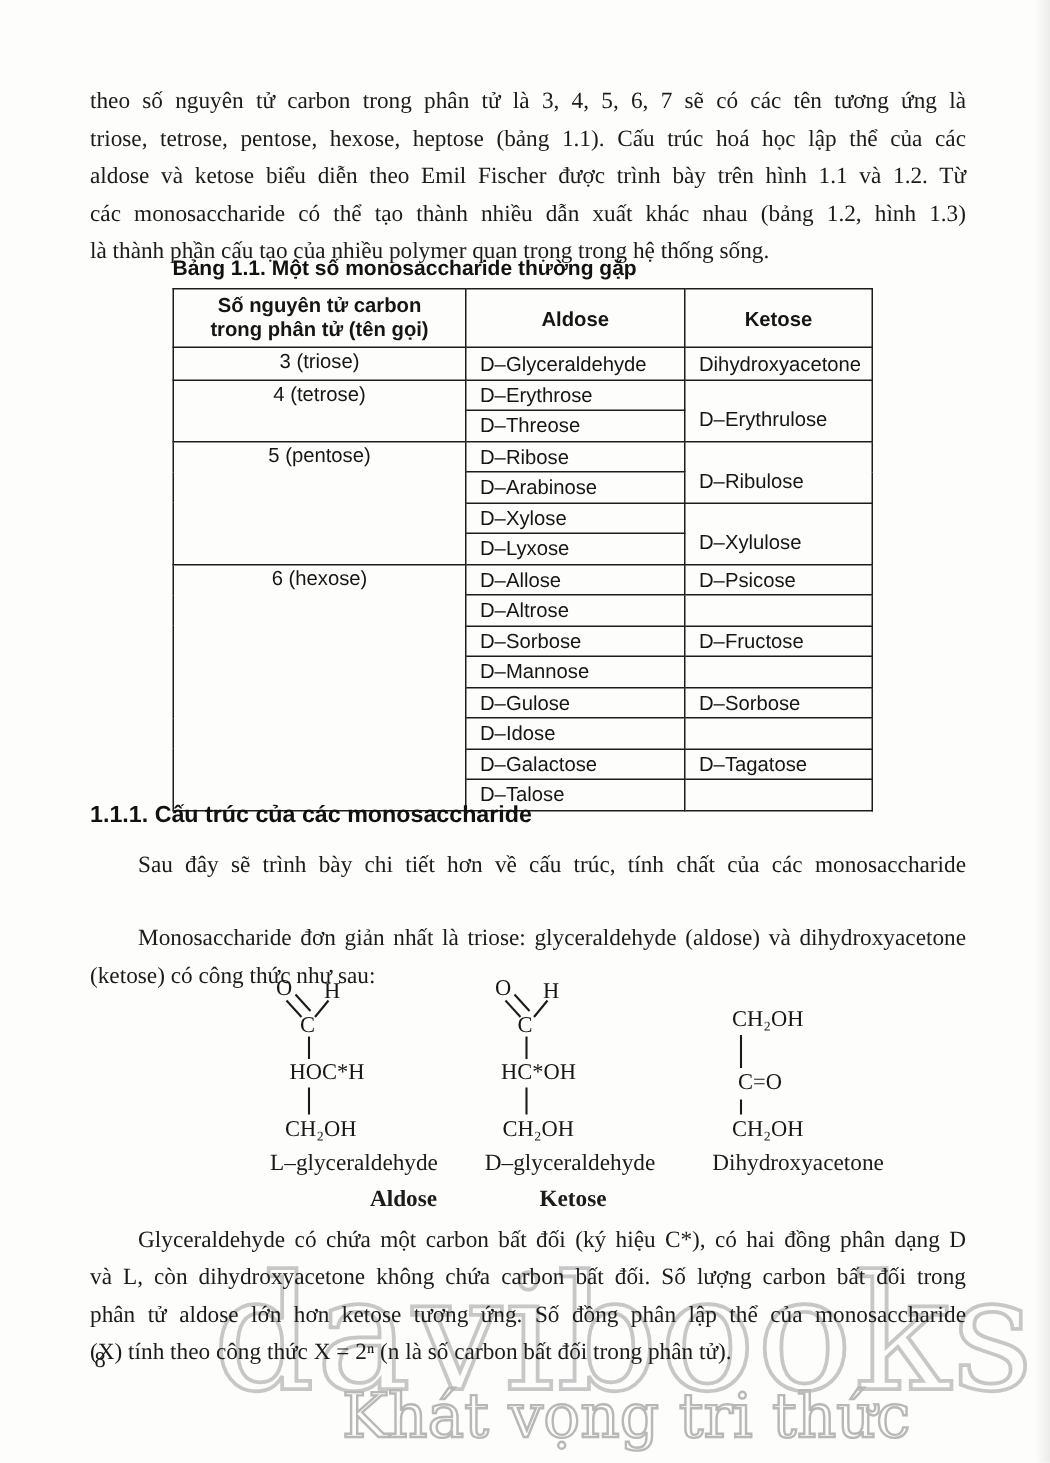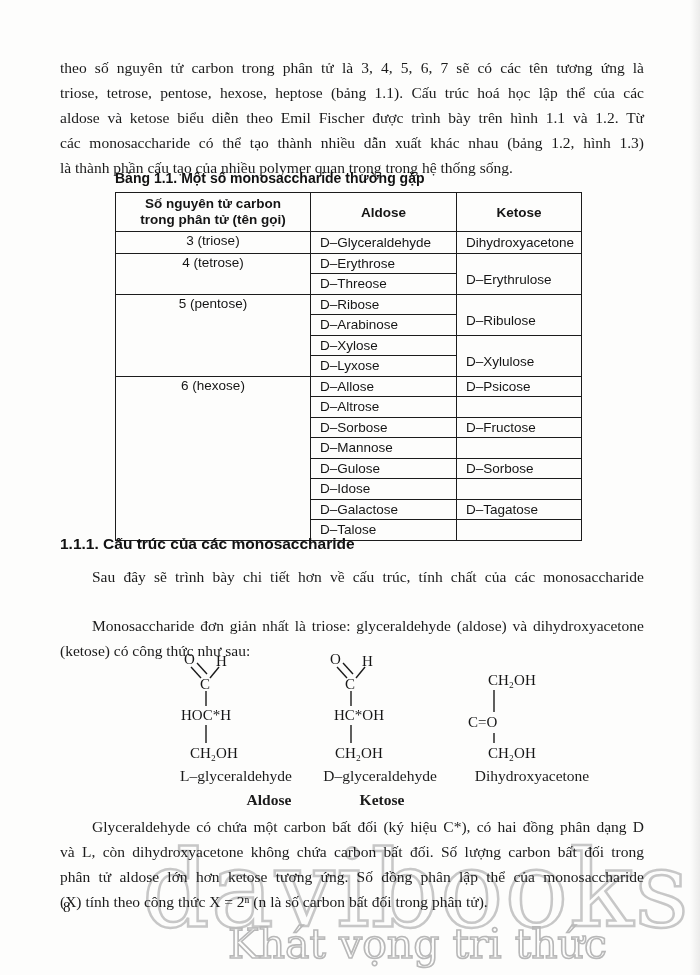--- a/index.html
+++ b/index.html
@@ -165,31 +165,31 @@
         <line x1="291" y1="41" x2="291" y2="56" stroke="#1a1a1a" stroke-width="1.4"></line>
         <line x1="291" y1="75" x2="291" y2="93" stroke="#1a1a1a" stroke-width="1.4"></line>
 
         <line x1="434" y1="40" x2="434" y2="62" stroke="#1a1a1a" stroke-width="1.4"></line>
         <line x1="434" y1="83" x2="434" y2="93" stroke="#1a1a1a" stroke-width="1.4"></line>
       </svg>
 
       <span class="atom" style="left:124px;top:2px;">O</span>
       <span class="atom" style="left:156px;top:4px;">H</span>
       <span class="atom" style="left:140px;top:27px;">C</span>
-      <span class="atom" style="left:121px;top:58px;">HOC*H</span>
+      <span class="atom" style="left:133px;top:58px;">HOC*H</span>
       <span class="atom" style="left:130px;top:96px;">CH₂OH</span>
 
       <span class="atom" style="left:270px;top:2px;">O</span>
       <span class="atom" style="left:302px;top:4px;">H</span>
       <span class="atom" style="left:285px;top:27px;">C</span>
       <span class="atom" style="left:274px;top:58px;">HC*OH</span>
       <span class="atom" style="left:275px;top:96px;">CH₂OH</span>
 
       <span class="atom" style="left:428px;top:23px;">CH₂OH</span>
-      <span class="atom" style="left:408px;top:65px;">C=O</span>
+      <span class="atom" style="left:432px;top:65px;">C=O</span>
       <span class="atom" style="left:428px;top:96px;">CH₂OH</span>
 
       <span class="chem-label" style="left:176px;top:117px;">L–glyceraldehyde</span>
       <span class="chem-label" style="left:320px;top:117px;">D–glyceraldehyde</span>
       <span class="chem-label" style="left:472px;top:117px;">Dihydroxyacetone</span>
       <span class="chem-sublabel" style="left:209px;top:141px;">Aldose</span>
       <span class="chem-sublabel" style="left:322px;top:141px;">Ketose</span>
     </div>
 
     <div class="para" style="top:814px;">

